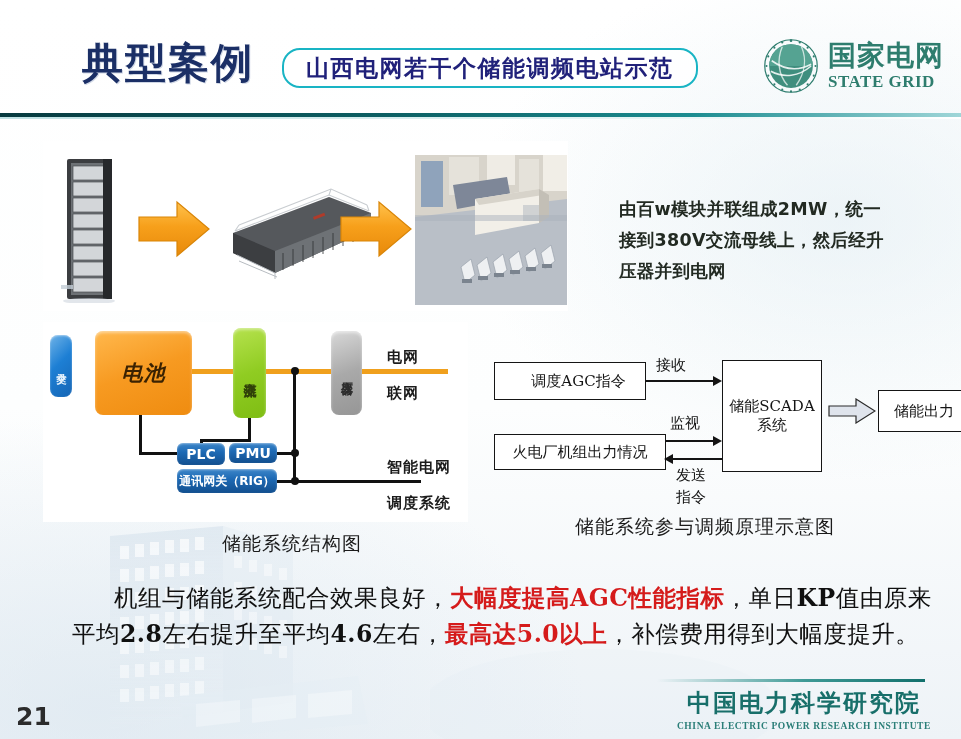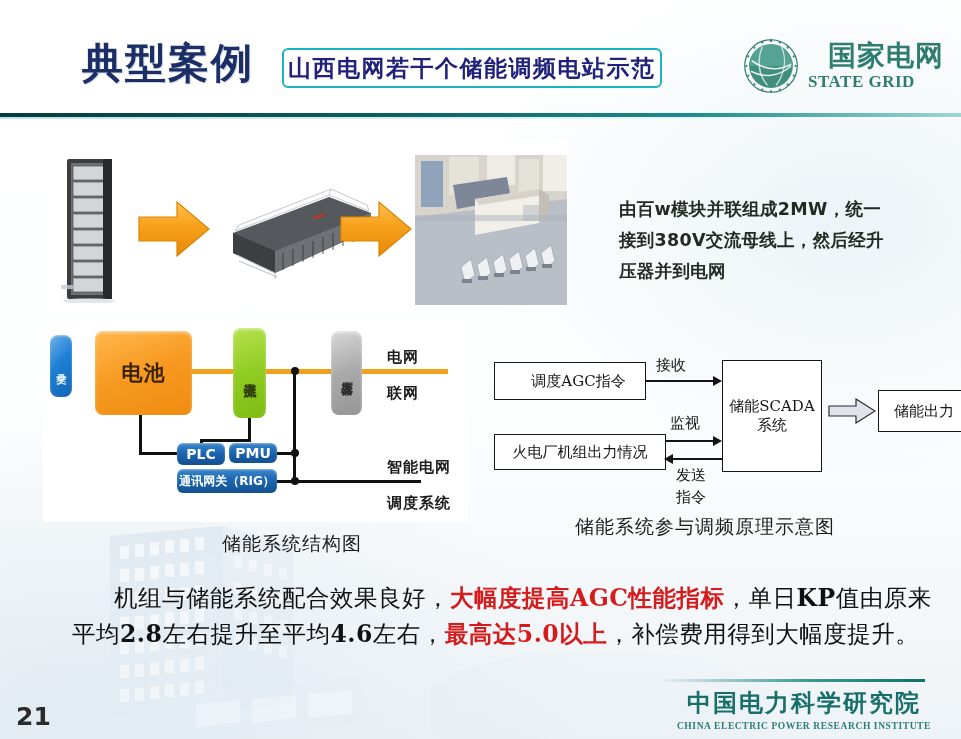--- a/index.html
+++ b/index.html
@@ -45,41 +45,40 @@
     letter-spacing: 2px;
     font-family: "DejaVu Sans", "Liberation Sans", sans-serif;
     text-shadow: 1px 1px 0 rgba(120,140,180,.35);
     white-space: nowrap;
   }
 
   .title-box {
     position: absolute; left: 282px; top: 48px;
     height: 40px;
     border: 2.5px solid #19b4c4;
-    border-radius: 6px;
+    border-radius: 18px;
     background: rgba(255,255,255,0.75);
     display: flex; align-items: center; justify-content: center;
-    padding: 0 4px;
+    padding: 0 22px;
   }
   .title-box-label {
     font-size: 23px; font-weight: bold;
     color: #20217a; letter-spacing: 1.5px;
     font-family: "DejaVu Sans", "Liberation Sans", sans-serif;
     white-space: nowrap;
   }
 
   
   #sg-logo { position: absolute; right: 17px; top: 38px; display: flex; align-items: center; gap: 9px; }
   .sg-mark { width: 56px; height: 56px; flex: 0 0 auto; }
   .sg-text { display: flex; flex-direction: column; line-height: 1; }
   .sg-cn {
     font-size: 28px; font-weight: bold; color: #2e7d6e;
     font-family: "DejaVu Sans", "Liberation Sans", sans-serif;
     letter-spacing: 1px;
-    margin-left: 20px;
   }
   .sg-en {
     font-size: 17px; font-weight: bold; color: #2e7d6e;
     font-family: "Liberation Serif", "DejaVu Serif", serif;
     letter-spacing: .5px; margin-top: 3px;
   }
 
   .header-rule {
     position: absolute; left: 0; top: 113px; width: 961px; height: 4px;
     background: linear-gradient(90deg,#073a3f 0%, #0c5f63 40%, #1b8c90 72%, #9fd6d8 100%);
@@ -129,20 +128,21 @@
     left: 7px; top: 13px; width: 22px; height: 62px;
     background: linear-gradient(135deg,#6fb3e8 0%, #1d7fd4 45%, #1565b5 100%);
     box-shadow: inset 0 1px 2px rgba(255,255,255,.5);
   }
   .box-blue-sm .dl-label-v { font-size: 10px; color: #e8f3fc; }
 
   .box-battery {
     left: 52px; top: 9px; width: 97px; height: 84px;
     background: linear-gradient(160deg,#ffb84d 0%, #f79a21 48%, #ef8c10 100%);
     box-shadow: inset 0 2px 3px rgba(255,255,255,.45);
+    font-style: italic;
   }
   .box-battery span { font-size: 21px; font-weight: bold; color: #3a2202;
     font-family:"DejaVu Sans","Liberation Sans",sans-serif; letter-spacing:1px;}
 
   .box-converter {
     left: 190px; top: 6px; width: 33px; height: 90px;
     background: linear-gradient(160deg,#b6e24e 0%, #90cc22 50%, #7fbd14 100%);
     box-shadow: inset 0 2px 3px rgba(255,255,255,.45);
   }
   .box-converter .dl-label-v { font-size: 13px; color: #30400a; }

